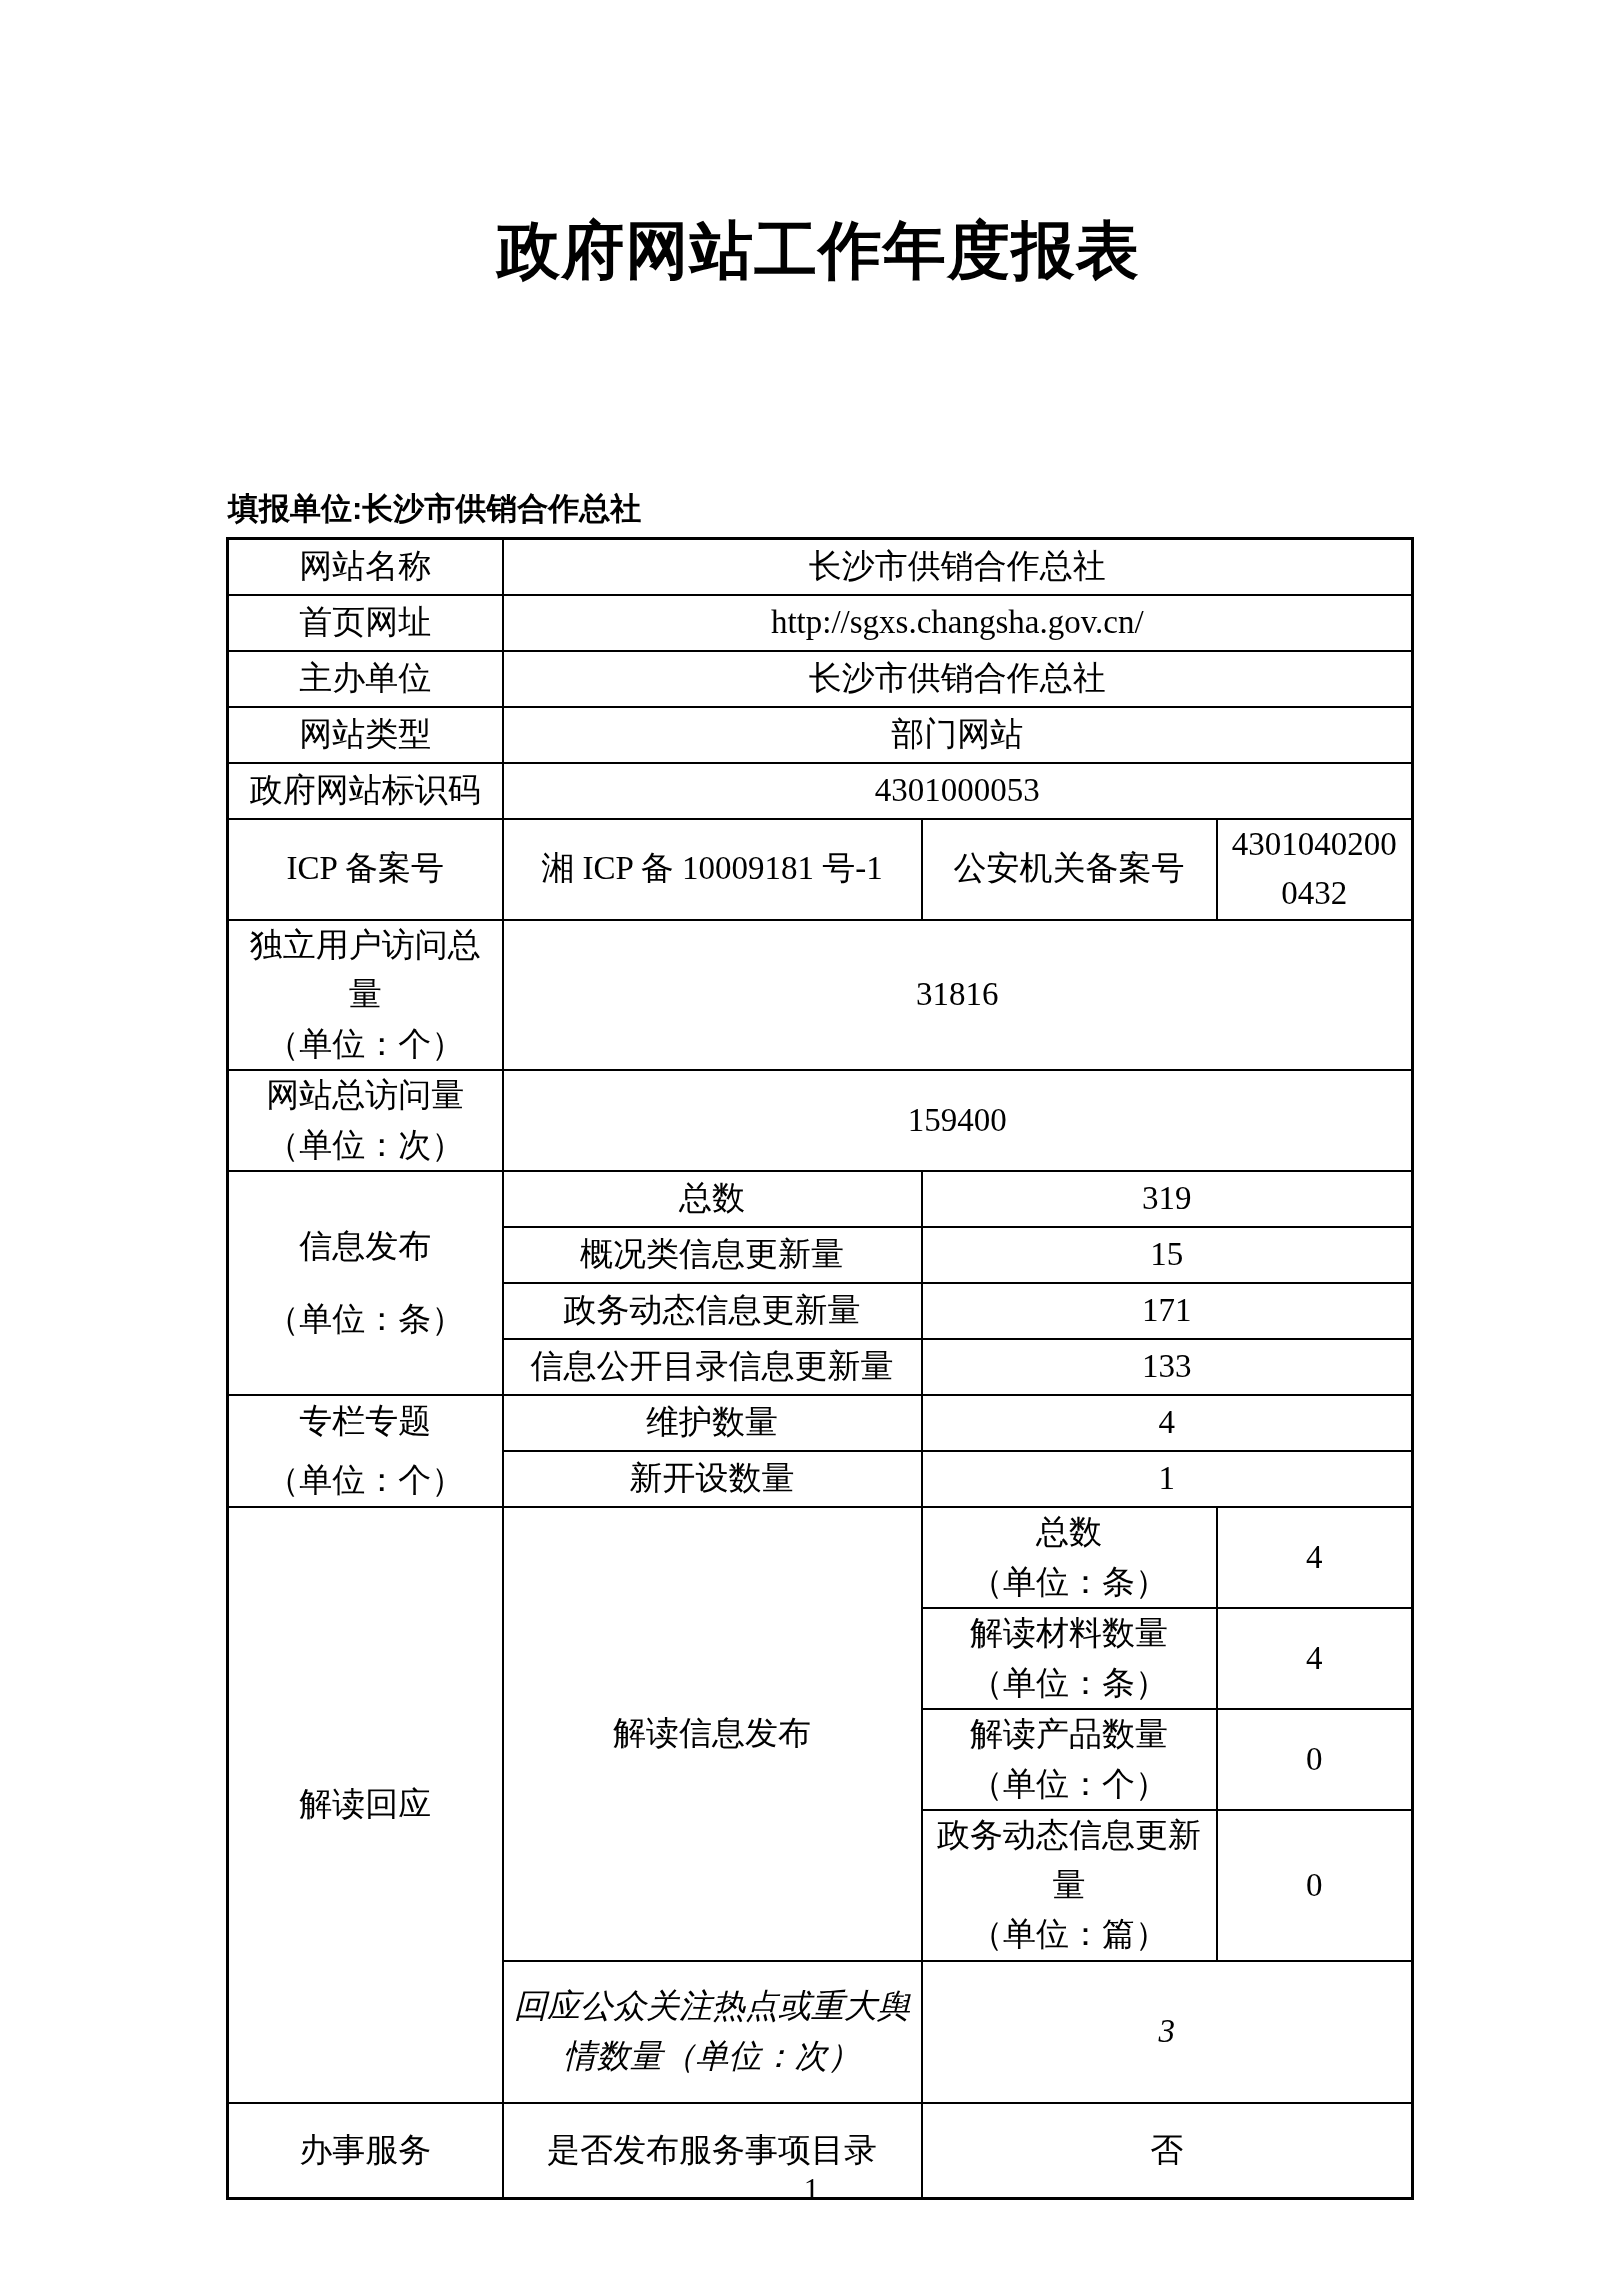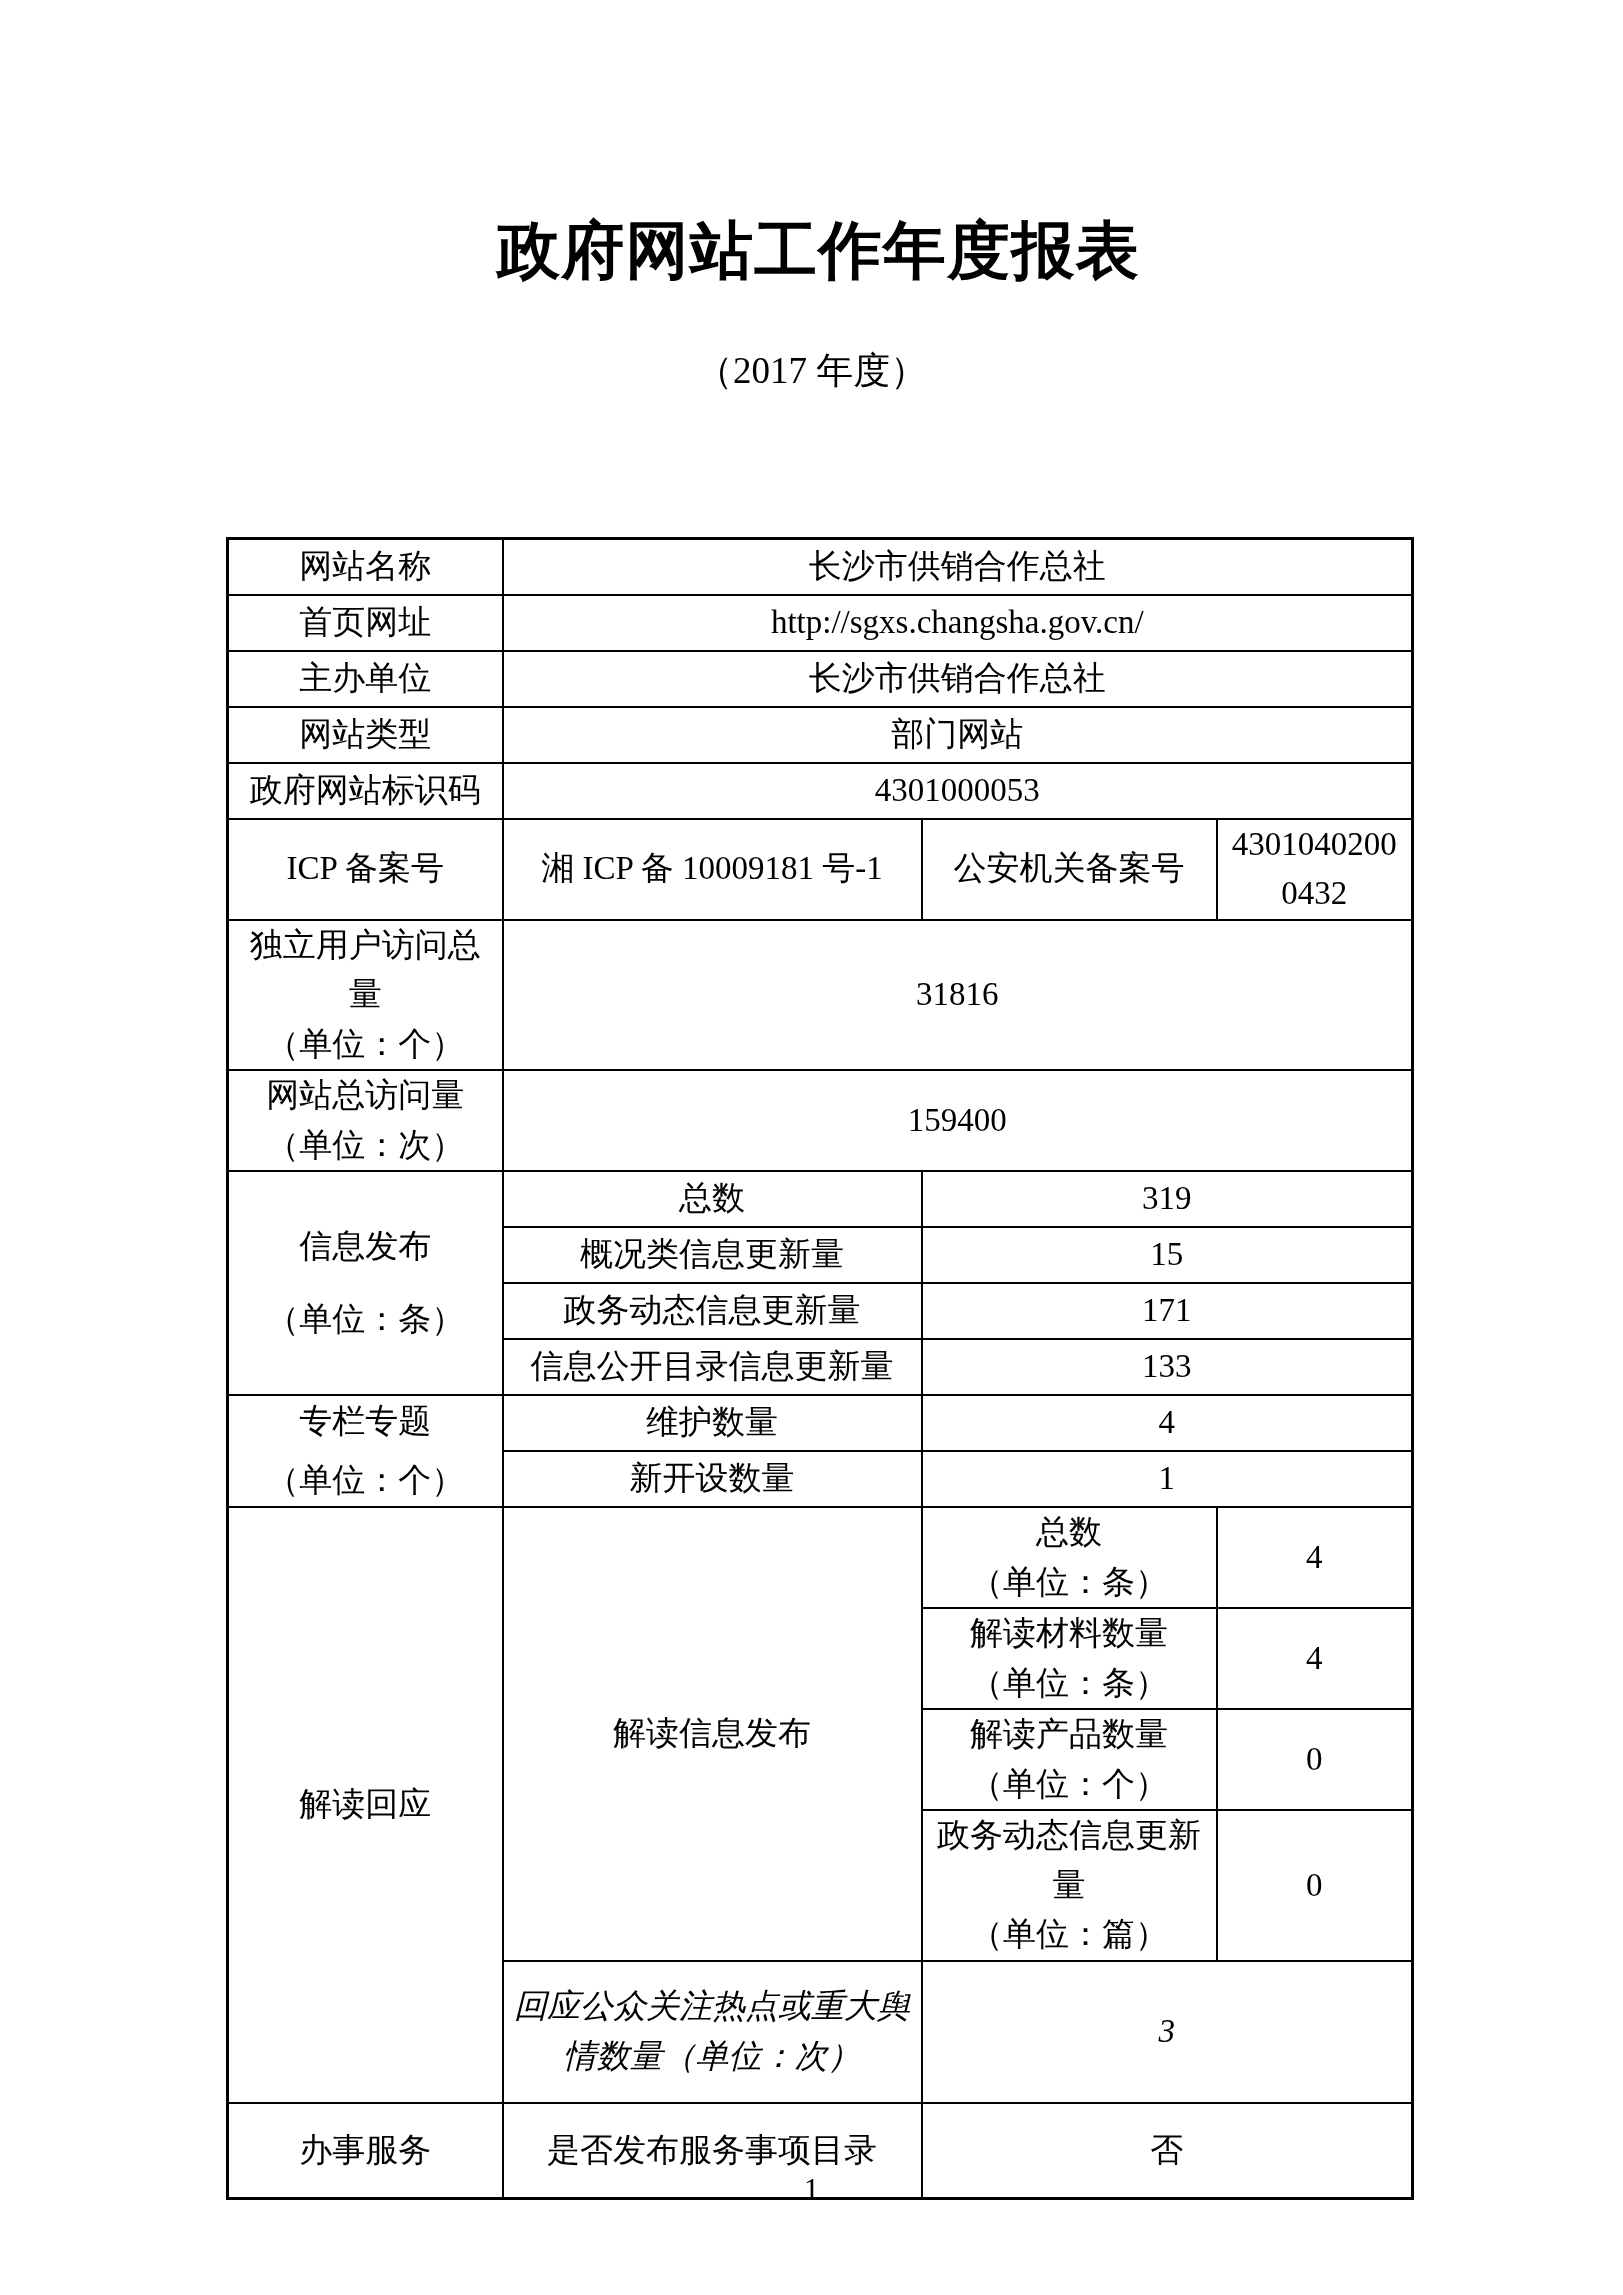--- a/index.html
+++ b/index.html
@@ -94,21 +94,21 @@
     text-align: center;
     font-size: 31px;
   }
 </style>
 </head>
 <body>
 
 <div class="page">
 
   <div class="doc-title">政府网站工作年度报表</div>
-  <div class="doc-subtitle">（2017 年度）</div>
+  <div class="report-unit">填报单位:长沙市供销合作总社</div>
 
   <div class="table-wrap">
     <table class="report">
       <colgroup>
         <col style="width:275px">
         <col style="width:419px">
         <col style="width:295px">
         <col style="width:196px">
       </colgroup>
 

